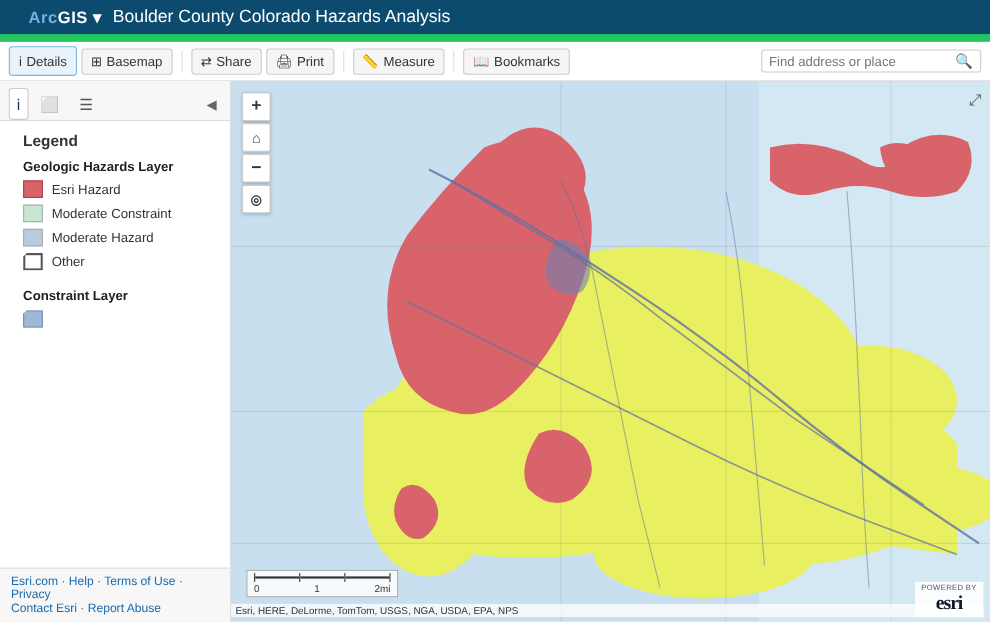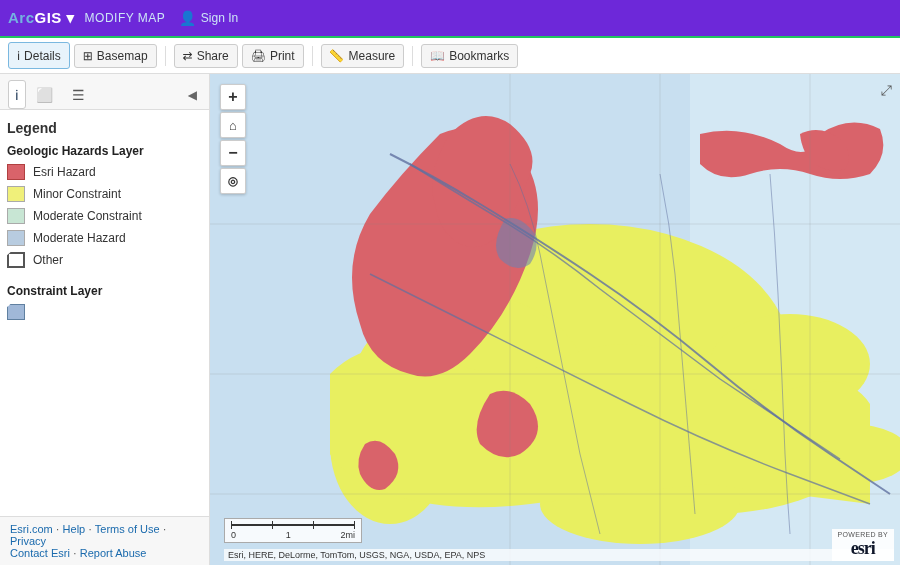--- a/index.html
+++ b/index.html
@@ -1,22 +1,22 @@
 <!DOCTYPE html>
 <html><head>
   <meta charset="utf-8">
   <style>
     * { margin: 0; padding: 0; box-sizing: border-box; }
     body { width: 900px; height: 565px; overflow: hidden; font-family: Arial, sans-serif; font-size: 13px; background: #fff; }
 
     
     #header {
       display: flex; align-items: center; height: 38px;
-      background: #6d28d9; color: #fff; padding: 0 8px;
-      border-bottom: 2px solid #22c55e;
+      background: #0c4a6e; color: #fff; padding: 0 26px;
+      border-bottom: 7px solid #22c55e;
     }
     #arcgis-logo {
       font-size: 15px; font-weight: bold; color: #fff; margin-right: 10px; letter-spacing: 0.5px;
     }
     #arcgis-logo span { color: #74b2e0; }
     #header-title {
       font-size: 16px; font-weight: normal; color: #fff; flex: 1;
     }
     #header-right { display: flex; align-items: center; gap: 14px; }
     #modify-map-btn {
@@ -60,21 +60,21 @@
     }
     .sidebar-tab {
       padding: 4px 6px; cursor: pointer; border: 1px solid transparent; border-radius: 3px;
       margin-right: 4px; color: #555; font-size: 14px;
     }
     .sidebar-tab.active { background: #fff; border-color: #ccc; color: #1a3352; }
     #sidebar-collapse {
       margin-left: auto; cursor: pointer; color: #666; font-size: 12px;
       padding: 2px 4px;
     }
-    #legend-panel { padding: 10px 7px; overflow-y: auto; flex: 1; }
+    #legend-panel { padding: 10px 21px; overflow-y: auto; flex: 1; }
     .legend-title { font-size: 14px; font-weight: bold; margin-bottom: 8px; color: #333; }
     .legend-group-title { font-size: 12px; font-weight: bold; margin-bottom: 6px; color: #222; }
     .legend-item { display: flex; align-items: center; gap: 8px; margin-bottom: 6px; font-size: 12px; color: #333; }
     .legend-swatch { width: 18px; height: 16px; border: 1px solid #aaa; flex-shrink: 0; }
     .legend-swatch.major-hazard { background: #d9636a; border-color: #b04040; }
     .legend-swatch.minor-constraint { background: #f0f07a; border-color: #aaa; }
     .legend-swatch.minor-constraint2 { background: #dde8c0; border-color: #aaa; }
     .legend-swatch.moderate-constraint { background: #c8e6d4; border-color: #aaa; }
     .legend-swatch.moderate-hazard { background: #b8cce0; border-color: #aaa; }
     .legend-section-gap { height: 10px; }
@@ -120,27 +120,21 @@
       position: absolute; top: 8px; right: 8px; color: #555; font-size: 14px; cursor: pointer;
     }
   </style>
 </head>
 <body>
 
 <div id="header">
   <div id="arcgis-logo">
     <span>Arc</span>GIS ▾
   </div>
-  <div id="header-right">
-    <div id="modify-map-btn">MODIFY MAP</div>
-    <div id="sign-in-btn">
-      <span style="font-size:14px;">👤</span>
-      <span>Sign In</span>
-    </div>
-  </div>
+  <div id="header-title">Boulder County Colorado Hazards Analysis</div>
 </div>
 
 <div id="toolbar">
   <button class="toolbar-btn active">
     <span>ℹ</span>
     <span>Details</span>
   </button>
   <button class="toolbar-btn">
     <span>⊞</span>
     <span>Basemap</span>
@@ -157,42 +151,42 @@
   <div class="toolbar-divider"></div>
   <button class="toolbar-btn">
     <span>📏</span>
     <span>Measure</span>
   </button>
   <div class="toolbar-divider"></div>
   <button class="toolbar-btn">
     <span>📖</span>
     <span>Bookmarks</span>
   </button>
+  <div id="search-box">
+    <input id="search-input" type="text" placeholder="Find address or place" style="">
+    <span style="color:#888; font-size:13px;">🔍</span>
+  </div>
 </div>
 
 <div id="main">
 
   <div id="sidebar">
     <div id="sidebar-tabs">
       <div class="sidebar-tab active">ℹ</div>
       <div class="sidebar-tab">⬜</div>
       <div class="sidebar-tab">☰</div>
       <div id="sidebar-collapse">◀</div>
     </div>
     <div id="legend-panel">
       <div class="legend-title">Legend</div>
       <div class="legend-group-title">Geologic Hazards Layer</div>
 
       <div class="legend-item">
         <div class="legend-swatch major-hazard"></div>
         <span>Esri Hazard</span>
-      </div>
-      <div class="legend-item">
-        <div class="legend-swatch minor-constraint"></div>
-        <span>Minor Constraint</span>
       </div>
       <div class="legend-item">
         <div class="legend-swatch moderate-constraint"></div>
         <span>Moderate Constraint</span>
       </div>
       <div class="legend-item">
         <div class="legend-swatch moderate-hazard"></div>
         <span>Moderate Hazard</span>
       </div>
       <div class="legend-item">
@@ -290,21 +284,21 @@
         <div style="width:1px;height:8px;background:#333;"></div>
       </div>
       <div style="display:flex;justify-content:space-between;font-size:9px;margin-top:1px;">
         <span>0</span>
         <span>1</span>
         <span>2mi</span>
       </div>
     </div>
 
     
-    <div id="attribution" style="position:absolute;bottom:4px;left:14px;font-size:9px;color:#333;background:rgba(255,255,255,0.75);padding:1px 4px;">Esri, HERE, DeLorme, TomTom, USGS, NGA, USDA, EPA, NPS</div>
+    <div id="attribution" style="position:absolute;bottom:4px;left:0;font-size:9px;color:#333;background:rgba(255,255,255,0.75);padding:1px 4px;">Esri, HERE, DeLorme, TomTom, USGS, NGA, USDA, EPA, NPS</div>
 
     
     <div style="position:absolute;bottom:4px;right:6px;background:rgba(255,255,255,0.9);padding:2px 6px;display:flex;flex-direction:column;align-items:center;">
       <span style="font-size:7px;color:#555;text-transform:uppercase;letter-spacing:0.3px;">POWERED BY</span>
       <span style="font-size:18px;font-weight:bold;color:#0f172a;letter-spacing:-1px;font-family:Georgia,serif;">esri</span>
     </div>
 
     
     <div id="map-expand-icon" style="position:absolute;top:8px;right:8px;">⤢</div>
   </div>

